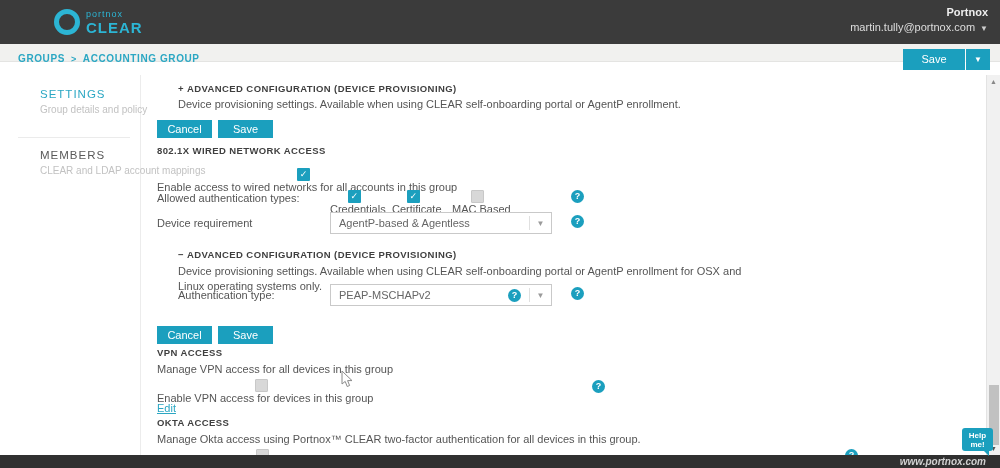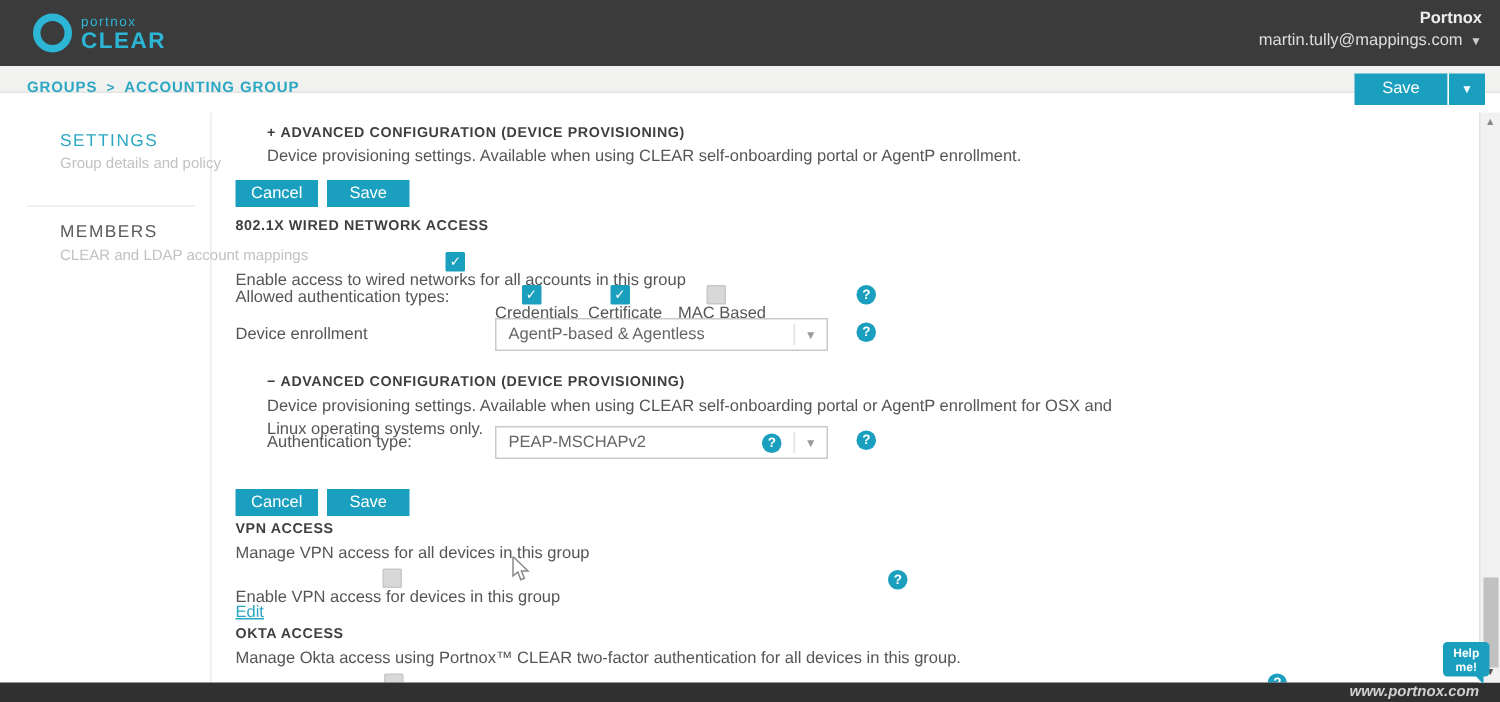--- a/index.html
+++ b/index.html
@@ -1,21 +1,21 @@
 <!DOCTYPE html>
 <html><head>
 <meta charset="utf-8">
 <style>
   * { margin:0; padding:0; box-sizing:border-box; }
   html,body { width:1000px; height:468px; }
   body { font-family:"Liberation Sans", sans-serif; font-size:11px; color:#555; background:#fff; position:relative; overflow:hidden; }
   .page { position:absolute; inset:0; width:1000px; height:468px; background:#fff; }
 
   
-  .topnav { position:absolute; top:0; left:0; width:1000px; height:44px; background:#3b3b3b; display:flex; align-items:center; z-index:10; }
+  .topnav { position:absolute; top:0; left:0; width:1000px; height:44px; background:#3b3b3b; display:flex; align-items:center; z-index:10;padding-left:32px; }
   .brand { display:flex; align-items:center; margin-left:22px; margin-right:18px; cursor:pointer; }
   .logo-ring { width:26px; height:26px; border:5px solid #2cb5d4; border-radius:50%; margin-right:6px; }
   .brand-text { line-height:1; }
   .brand-name { color:#2cb5d4; font-size:9px; letter-spacing:1px; display:block; }
   .brand-product { color:#2cb5d4; font-size:15px; font-weight:bold; letter-spacing:1px; display:block; margin-top:1px; }
   .nav-items { display:flex; align-items:center; height:100%; }
   .nav-item { color:#e0e0e0; font-size:11px; padding:0 13px; height:100%; display:flex; align-items:center; cursor:pointer; }
   .nav-item.active { color:#45b6d2; }
   .account { position:absolute; right:12px; top:6px; text-align:right; color:#eee; cursor:pointer; }
   .account-org { font-weight:bold; font-size:11px; display:block; }
@@ -83,21 +83,21 @@
   <div class="topnav">
     <div class="brand">
       <span class="logo-ring"></span>
       <span class="brand-text">
         <span class="brand-name">portnox</span>
         <span class="brand-product">CLEAR</span>
       </span>
     </div>
     <div class="account">
       <span class="account-org">Portnox</span>
-      <span class="account-user">martin.tully@mappings.com</span><span class="account-caret">▼</span>
+      <span class="account-user">martin.tully@portnox.com</span><span class="account-caret">▼</span>
     </div>
   </div>
 
   <div class="crumbbar">
     <div class="breadcrumb">
       <span>GROUPS</span><span class="crumb-sep">&gt;</span><span>ACCOUNTING GROUP</span>
     </div>
     <div class="save-split">
       <div class="save-main">Save</div>
       <div class="save-divider"></div>
@@ -141,21 +141,21 @@
     <div class="cb-row" style="left:392px; top:115px;">
       <span class="checkbox checked"></span>
       <span class="cb-label">Certificate</span>
     </div>
     <div class="cb-row" style="left:452px; top:115px;">
       <span class="checkbox unchecked"></span>
       <span class="cb-label">MAC Based</span>
     </div>
     <div class="help-icon" style="left:571px; top:115px;">?</div>
 
-    <div class="field-label" style="left:157px; top:142px;">Device enrollment</div>
+    <div class="field-label" style="left:157px; top:142px;">Device requirement</div>
     <div class="dropdown" style="left:330px; top:137px;">
       <span class="dd-value">AgentP-based &amp; Agentless</span>
       <span class="dd-sep"></span>
       <span class="dd-caret">▼</span>
     </div>
     <div class="help-icon" style="left:571px; top:140px;">?</div>
 
     <div class="sec-title" style="left:178px; top:174px;">
       <span>−</span>&nbsp;<span>ADVANCED CONFIGURATION (DEVICE PROVISIONING)</span>
     </div>

